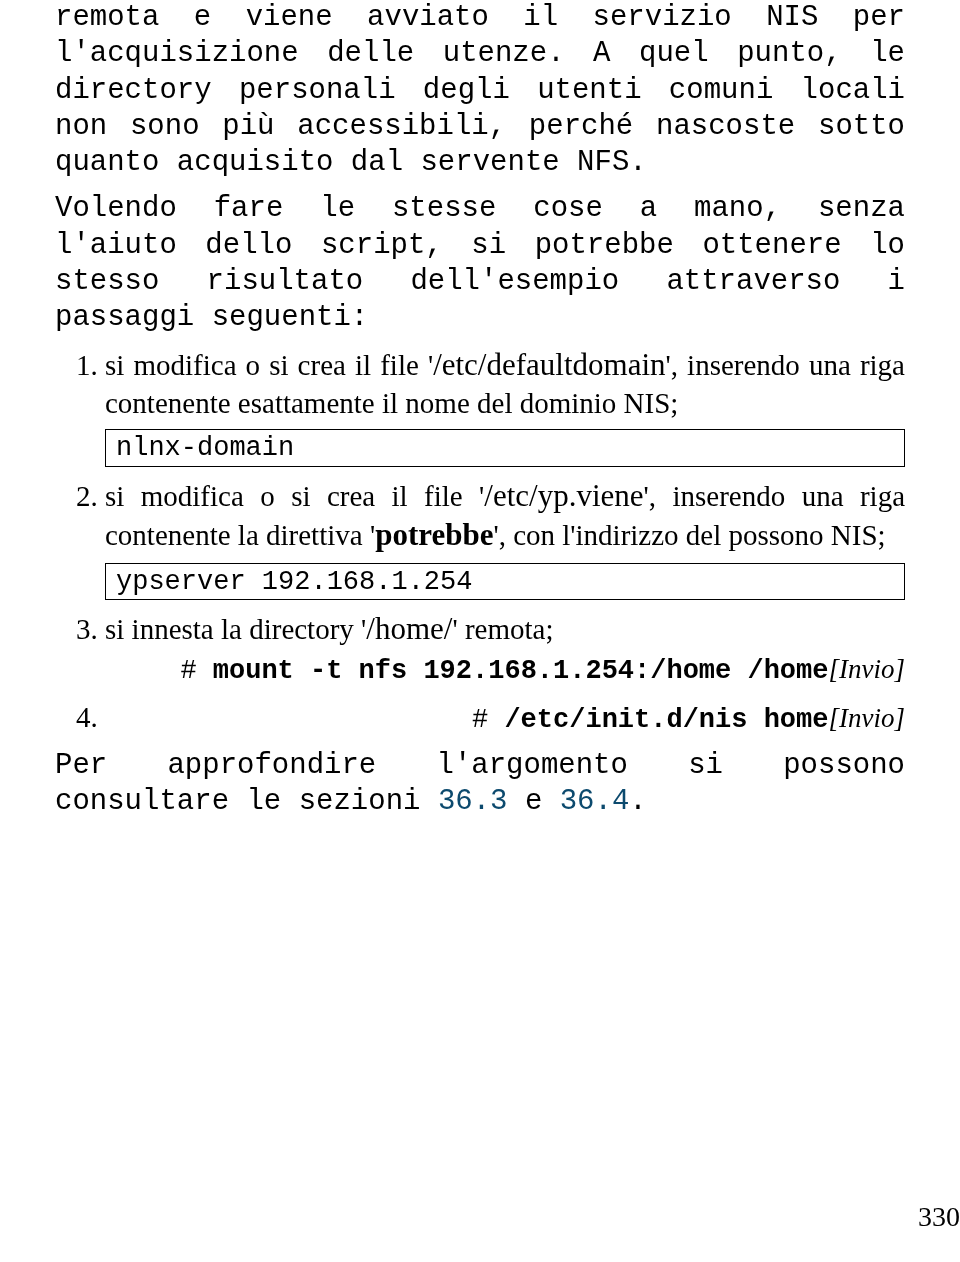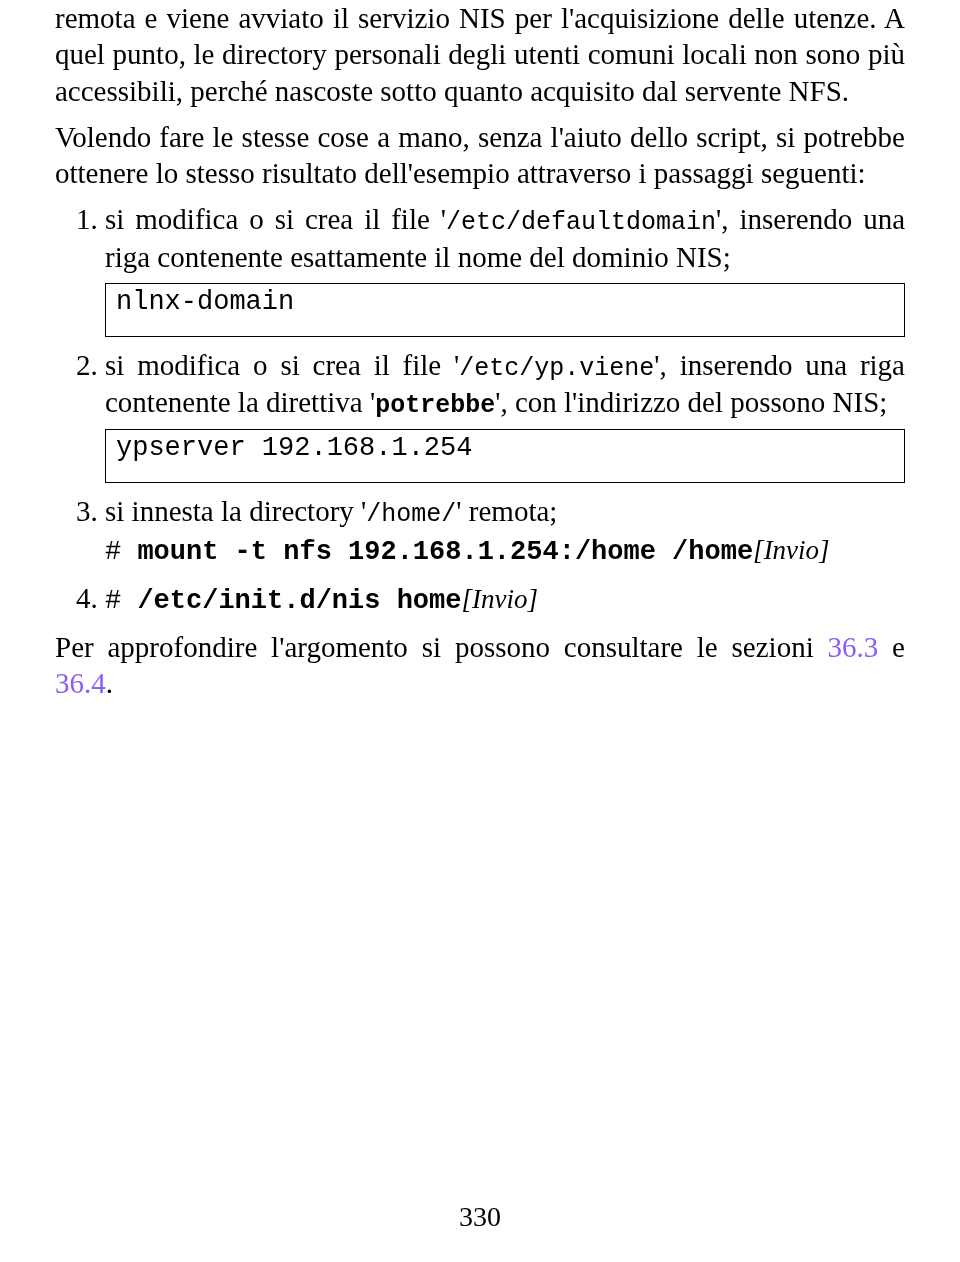--- a/index.html
+++ b/index.html
@@ -14,63 +14,64 @@
     min-height: 1262px;
     padding: 0 55px 40px 55px;
     box-sizing: border-box;
     position: relative;
     font-size: 29px;
     line-height: 1.25;
   }
   .para {
     margin: 0 0 0 0;
     text-align: justify;
+    font-family: Liberation Mono, monospace;
   }
   .gap { margin-top: 10px; }
   .tt {
-    font-family: Liberation Mono, monospace;
-    font-size: 25px;
+    font-family: Liberation Serif, serif;
+    font-size: 31px;
   }
   .bold { font-weight: bold; }
   .ol {
     margin: 10px 0 0 0;
     padding: 0 0 0 50px;
     text-align: justify;
   }
   .ol li {
     margin-bottom: 6px;
   }
   .codebox {
     border: 1px solid #000;
-    padding: 2px 10px 16px 10px;
+    padding: 2px 10px 0 10px;
     margin: 8px 0 10px 0;
     font-family: "Courier New", Courier, monospace;
     font-size: 27px;
     line-height: 1.25;
     text-align: left;
   }
   .cmdline {
     margin: 4px 0 10px 0;
     font-family: "Courier New", Courier, monospace;
     font-size: 27px;
     font-weight: bold;
-    text-align: left;
+    text-align: right;
     white-space: pre-wrap;
   }
   .cmdline .prompt { font-family: "Courier New", Courier, monospace; font-weight: normal; }
   .pagenum {
     position: absolute;
     bottom: 28px;
     left: 0;
     width: 100%;
-    text-align: center;
+    text-align: right;
     font-size: 28px;
     font-family: "Times New Roman", Times, serif;
   }
-  a.link { color: #8b5cf6; text-decoration: none; margin-top: 10px; }
+  a.link { color: #0c4a6e; text-decoration: none; margin-top: 10px; }
   .keylabel {
     font-family: "Times New Roman", Times, serif;
     font-style: italic;
     font-weight: normal;
     font-size: 27px;
   }
 </style>
 </head>
 <body>
 

